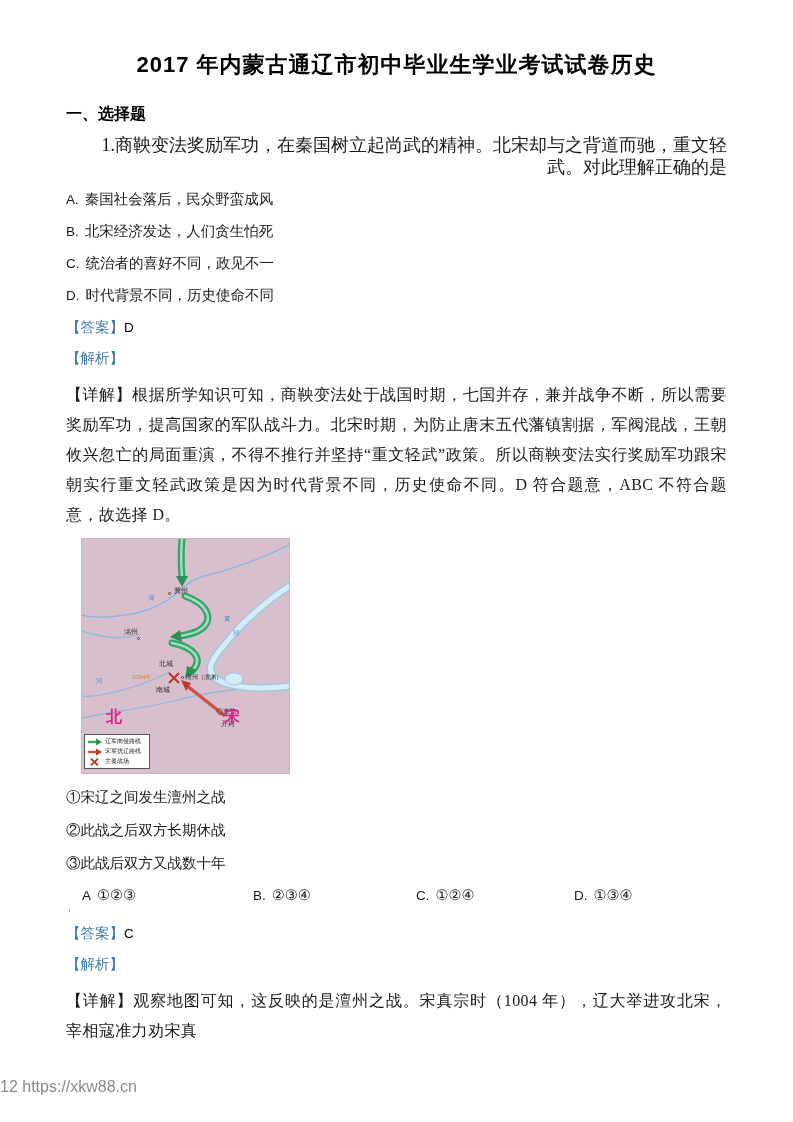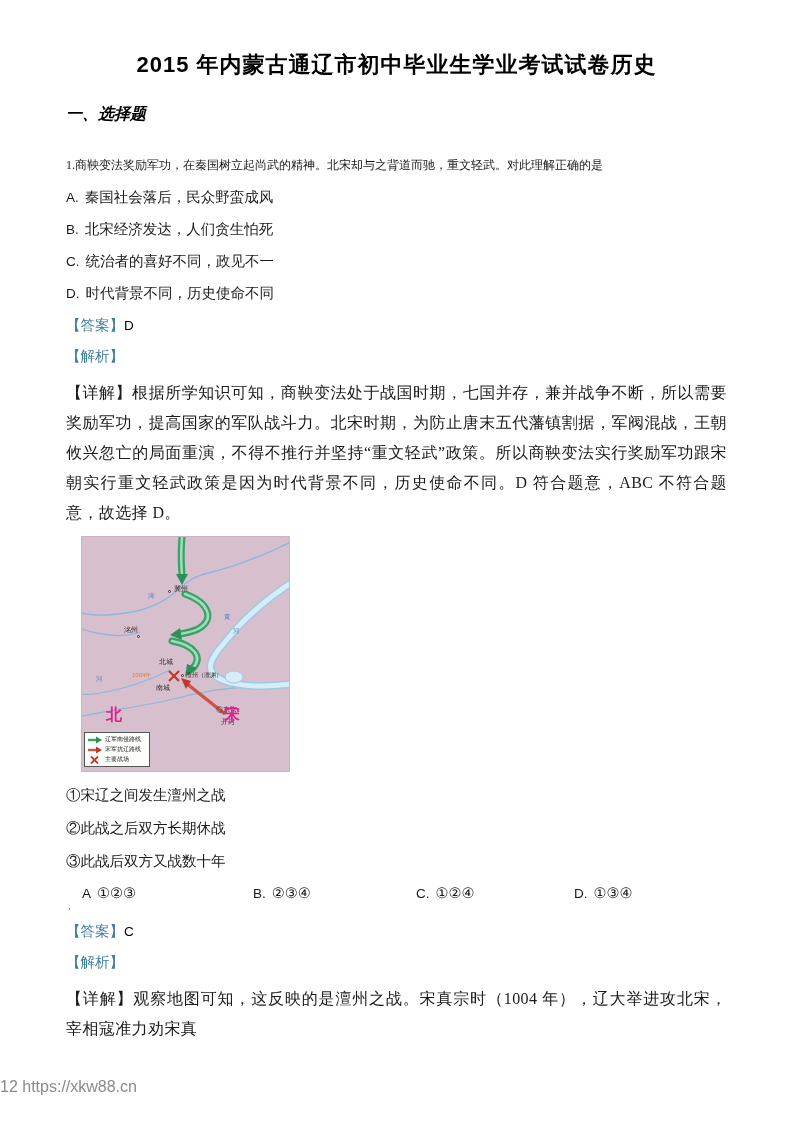--- a/index.html
+++ b/index.html
@@ -13,23 +13,23 @@
   }
   .page { padding: 50px 66px 0 66px; }
 
   .doc-title {
     font-family: "Liberation Sans", "DejaVu Sans", sans-serif;
     font-size: 22px; font-weight: 700; text-align: center;
     letter-spacing: 1px; margin-bottom: 24px; color: #000;
   }
   .section-heading {
     font-family: "Liberation Sans", "DejaVu Sans", sans-serif;
-    font-size: 16px; font-weight: 700; margin-bottom: 29px; color: #000; font-style: italic;
-  }
-  .stem { font-size: 12px; line-height: 22px; margin-bottom: 12px; }
+    font-size: 16px; font-weight: 700; margin-bottom: 9px; color: #000;
+  }
+  .stem { font-size: 18px; line-height: 22px; margin-bottom: 12px; text-align: right; }
   .opt-line { font-size: 14.5px; margin-bottom: 13px; }
   .opt-line .letter { font-family: "Liberation Sans", sans-serif; font-size: 13.5px; margin-right: 6px; }
   .kv-line { font-size: 14.5px; margin-bottom: 12px; }
   .tag { color: #3d7d9e; }
   .ans-letter { font-family: "Liberation Sans", sans-serif; font-size: 13.5px; color: #000; }
   .detail {
     font-size: 16px; line-height: 30px; text-align: justify;
     letter-spacing: 0.4px; margin-bottom: 8px;
   }
   .q2-stem { margin-top: 4px; margin-bottom: 12px; }
@@ -65,21 +65,21 @@
     position: absolute; left: 0; right: 0; bottom: 26px;
     text-align: left; color: #8a8a8a; font-size: 16px;
     font-family: "Liberation Sans", "DejaVu Sans", sans-serif;
   }
 </style>
 </head>
 <body>
 
 <div class="page">
 
-  <h1 class="doc-title">2015 年内蒙古通辽市初中毕业生学业考试试卷历史</h1>
+  <h1 class="doc-title">2017 年内蒙古通辽市初中毕业生学业考试试卷历史</h1>
 
   <h2 class="section-heading">一、选择题</h2>
 
   <p class="stem">1.商鞅变法奖励军功，在秦国树立起尚武的精神。北宋却与之背道而驰，重文轻武。对此理解正确的是</p>
 
   <p class="opt-line">
     <span class="letter">A.</span><span>秦国社会落后，民众野蛮成风</span>
   </p>
   <p class="opt-line">
     <span class="letter">B.</span><span>北宋经济发达，人们贪生怕死</span>

